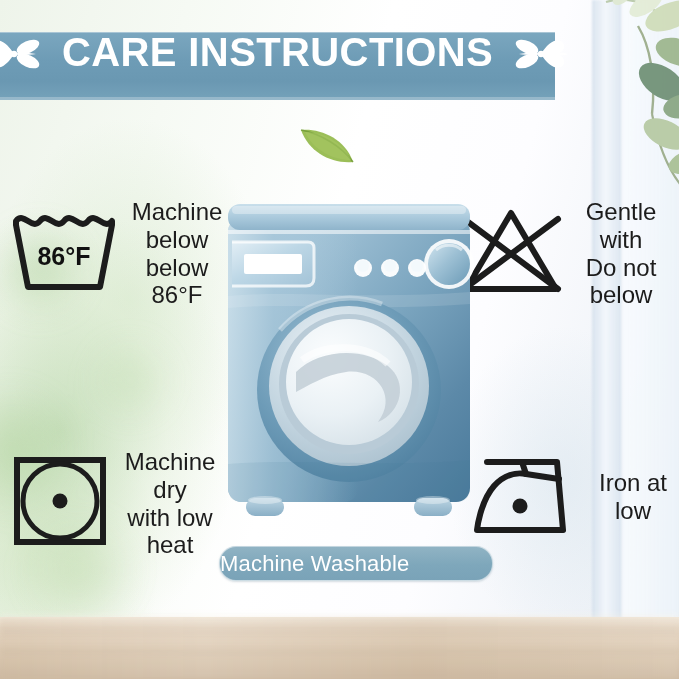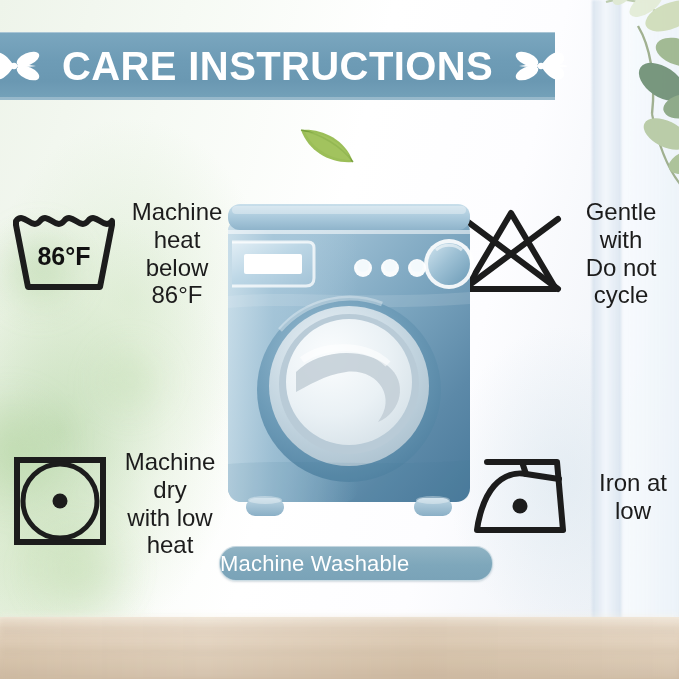--- a/index.html
+++ b/index.html
@@ -91,21 +91,20 @@
   }
   .foliage svg { display: block; }
 
   
   .banner {
     position: absolute;
     left: 0; top: 32px; width: 555px; height: 68px;
     background: linear-gradient(180deg, #7ba7bf 0%, #6e9cb6 40%, #6a98b2 72%, #75a2ba 100%);
     box-shadow: 0 1px 0 rgba(255,255,255,0.35) inset;
     display: flex;
-    align-items: center;
     justify-content: center;
     gap: 18px;
   }
   .banner::after {
     content: "";
     position: absolute;
     left: 0; bottom: 0; width: 100%; height: 3px;
     background: rgba(255,255,255,0.25);
   }
   .banner-title {
@@ -250,36 +249,36 @@
   </div>
 
   <div class="care-block" id="block-wash">
     <div class="sym">
       <svg width="118" height="96" viewBox="0 0 118 96">
         <path d="M8 18 C16 8 24 28 32 18 C40 8 48 28 56 18 C64 8 72 28 80 18 C88 8 96 28 104 18 L104 22 L92 84 L20 84 L8 22 Z" fill="none" stroke="#1c1c1c" stroke-width="6" stroke-linejoin="round" stroke-linecap="round"></path>
         <text class="tubtext" x="56" y="62" text-anchor="middle" font-family="Liberation Sans, sans-serif" font-size="25" font-weight="bold" fill="#111111">86°F</text>
       </svg>
     </div>
     <div class="caption">
-      <span>Machine heat</span>
+      <span>Machine below</span>
       <span class="l2">below 86°F</span>
     </div>
   </div>
 
   <div class="care-block" id="block-bleach">
     <div class="sym">
       <svg width="118" height="96" viewBox="0 0 118 96">
         <path d="M59 10 L104 86 L14 86 Z" fill="none" stroke="#1c1c1c" stroke-width="6" stroke-linejoin="round"></path>
         <line x1="12" y1="16" x2="106" y2="86" stroke="#1c1c1c" stroke-width="6" stroke-linecap="round"></line>
         <line x1="106" y1="16" x2="12" y2="86" stroke="#1c1c1c" stroke-width="6" stroke-linecap="round"></line>
       </svg>
     </div>
     <div class="caption">
       <span>Gentle with</span>
-      <span class="l2">Do not cycle</span>
+      <span class="l2">Do not below</span>
     </div>
   </div>
 
   <div class="care-block" id="block-dry">
     <div class="sym">
       <svg width="104" height="96" viewBox="0 0 104 96">
         <rect x="9" y="7" width="86" height="82" fill="none" stroke="#1c1c1c" stroke-width="6"></rect>
         <circle cx="52" cy="48" r="37" fill="none" stroke="#1c1c1c" stroke-width="5"></circle>
         <circle cx="52" cy="48" r="7.5" fill="#1c1c1c"></circle>
       </svg>

